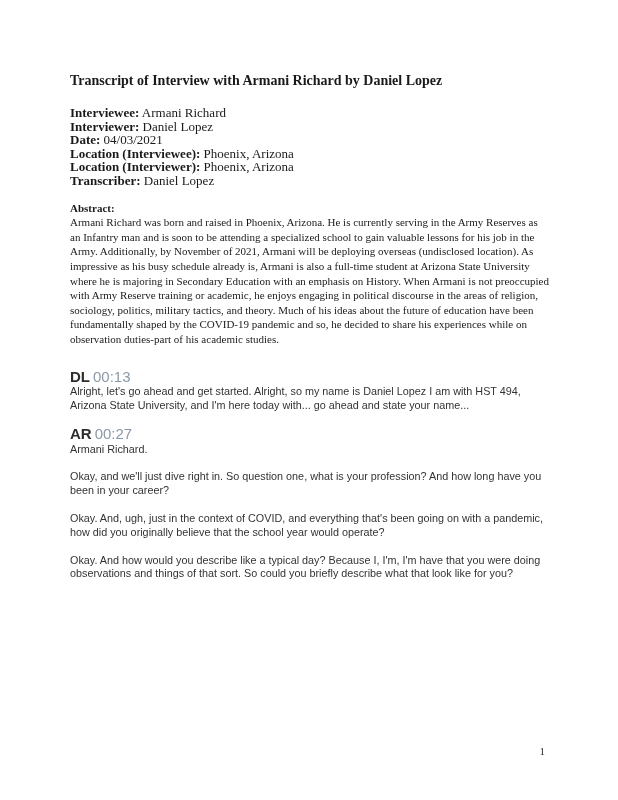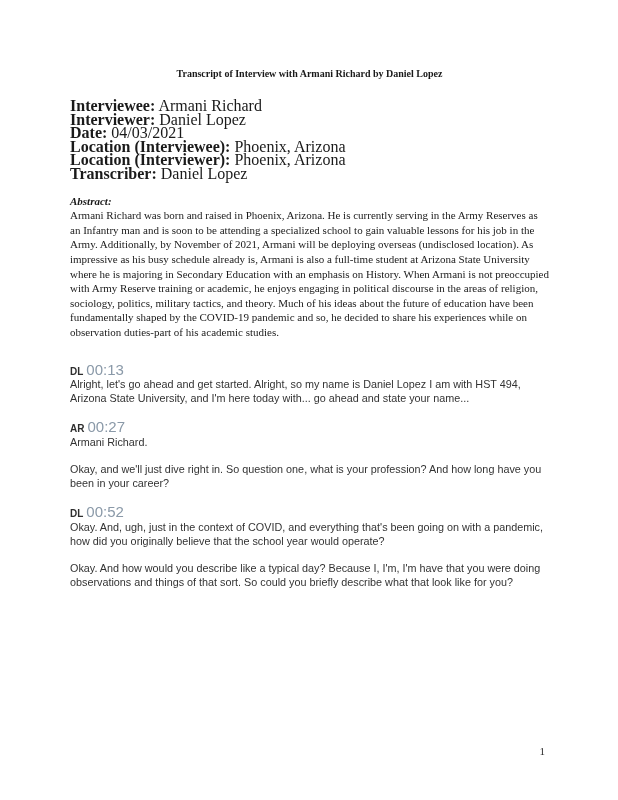--- a/index.html
+++ b/index.html
@@ -13,57 +13,56 @@
     height: 800px;
     background: #ffffff;
     box-sizing: border-box;
     padding: 66px 69px 0 70px;
     overflow: hidden;
     color: #222222;
   }
   
   .doc-title {
     font-family: "Liberation Serif", serif;
-    font-size: 10px;
+    font-size: 14px;
     font-weight: bold;
-    text-align: center;
     color: #1a1a1a;
-    margin: 0 0 17px 0;
+    margin: 7px 0 17px 0;
     line-height: 16px;
   }
   .meta-block {
     font-family: "Liberation Serif", serif;
-    font-size: 16px;
+    font-size: 13px;
     line-height: 13.6px;
     color: #1a1a1a;
   }
   .meta-line .lbl { font-weight: bold; }
   .abstract-block {
     margin-top: 13px;
     font-family: "Liberation Serif", serif;
     font-size: 11px;
     line-height: 14.6px;
     color: #1a1a1a;
   }
-  .abstract-heading { font-weight: bold; font-style: italic; }
+  .abstract-heading { font-weight: bold; }
   .abstract-body { margin: 0; }
   
   .transcript-block {
     margin-top: 23px;
   }
   .entry {
     font-family: "Liberation Sans", sans-serif;
     font-size: 10.8px;
     line-height: 13.8px;
     color: #333333;
     margin-bottom: 14px;
   }
   .entry-head .speaker {
     font-weight: bold;
-    font-size: 10px;
+    font-size: 15px;
     color: #2e2e2e;
     margin-top: 12px;
   }
   .entry-head .time {
     color: #8a99a8;
     font-size: 15px;
     margin-left: 3px;
   }
   .entry-text { margin: 0; }
   
@@ -108,21 +107,20 @@
       <div class="entry-head"><span class="speaker">AR</span><span class="time">00:27</span></div>
       <p class="entry-text">Armani Richard.</p>
     </div>
 
     <div class="entry">
       <p class="entry-text">Okay, and we'll just dive right in. So question one, what is your profession? And how long have you been in your career?</p>
     </div>
 
 
     <div class="entry">
-      <div class="entry-head"><span class="speaker">DL</span><span class="time">00:52</span></div>
       <p class="entry-text">Okay. And, ugh, just in the context of COVID, and everything that's been going on with a pandemic, how did you originally believe that the school year would operate?</p>
     </div>
 
 
     <div class="entry">
       <p class="entry-text">Okay. And how would you describe like a typical day? Because I, I'm, I'm have that you were doing observations and things of that sort. So could you briefly describe what that look like for you?</p>
     </div>
 
   </div>
 

